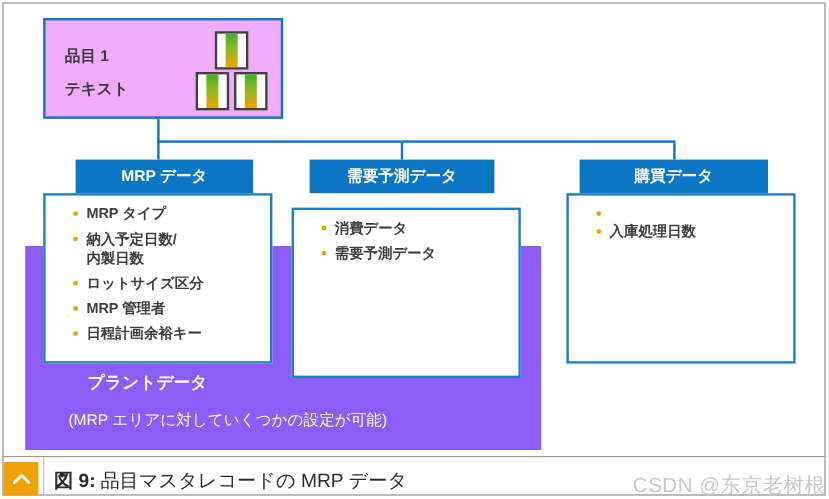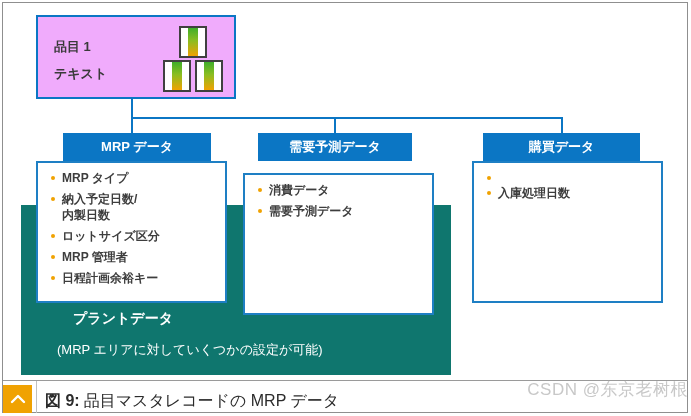--- a/index.html
+++ b/index.html
@@ -28,44 +28,44 @@
 
   
   .col-header { position:absolute; top:133px; height:28px; background:#0b76c4; color:#fff;
                 font-size:13px; font-weight:bold; text-align:center; line-height:28px; z-index:3; }
   .h1 { left:63px;  width:148px; }
   .h2 { left:258px; width:154px; }
   .h3 { left:483px; width:157px; }
 
   
   .list-box { position:absolute; top:161px; width:191px; height:142px; background:#fff;
-              border:2px solid #1e7fc4; z-index:2; padding:7px 6px 0 8px; overflow:hidden; }
+              border:2px solid #1e7fc4; z-index:2; padding:7px 6px 0 18px; overflow:hidden; }
   .b1 { left:36px; } .b2 { left:243px;margin-top:12px; } .b3 { left:472px; }
   .li { display:flex; margin-bottom:5px; }
   .li .dot { flex:none; width:4px; height:4px; border-radius:50%; background:#f0a202;
              margin:6px 7px 0 5px; }
   .li .txt { font-size:12px; font-weight:600; color:#3d3d3d; line-height:16px;
              white-space:pre-line; }
 
   
   .plant-box { position:absolute; left:21px; top:205px; width:430px; height:170px;
-               background:#0f766e; z-index:1; }
+               background:#8b5cf6; z-index:1; }
   .plant-title { position:absolute; left:52px; top:105px; font-size:14px; font-weight:bold; color:#fff; }
   .plant-note  { position:absolute; left:36px; top:136px; font-size:13px; color:#fff; }
 
   
   .caption-divider { position:absolute; left:3px; top:380px; width:685px; height:1px; background:#9a9a9a; }
   .collapse-btn { position:absolute; left:3px; top:385px; width:29px; height:28px; background:#f0a202;
                   display:flex; align-items:center; justify-content:center; cursor:pointer; }
   .caption-vline { position:absolute; left:36px; top:381px; width:1px; height:32px; background:#c0c0c0; }
   .caption-text { position:absolute; left:45px; top:391px; font-size:16px; color:#2b2b2b; }
   .caption-text .fig-label { font-weight:bold; margin-right:4px; }
 
   
-  .watermark { position:absolute; right:3px; top:378px; font-size:17px; color:#c8c8c8;
+  .watermark { position:absolute; right:3px; top:393px; font-size:17px; color:#c8c8c8;
                z-index:5; letter-spacing:0.5px; }
 </style>
 </head>
 <body>
 
 <div class="stage">
   <div class="frame"></div>
 
   <div class="item-box">
     <div class="item-text">

